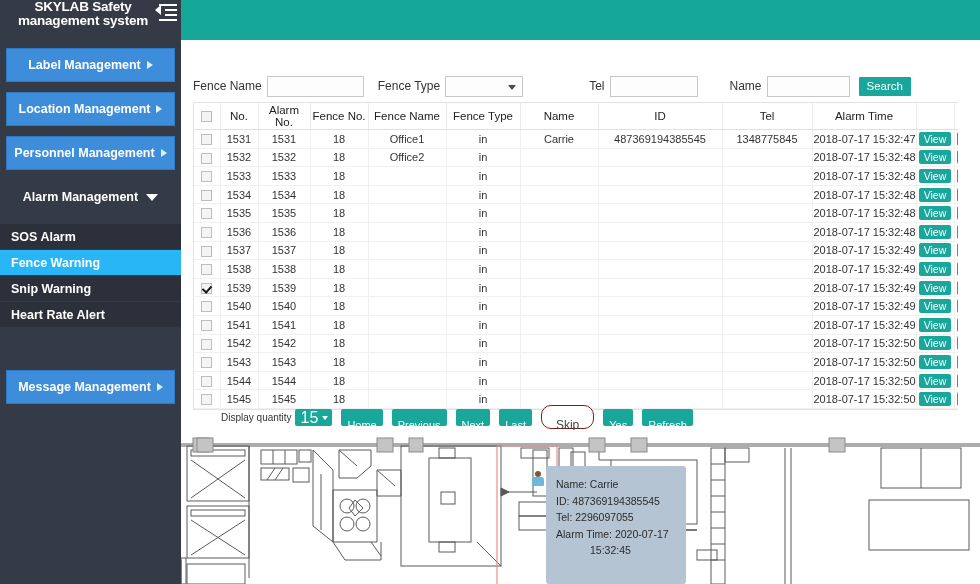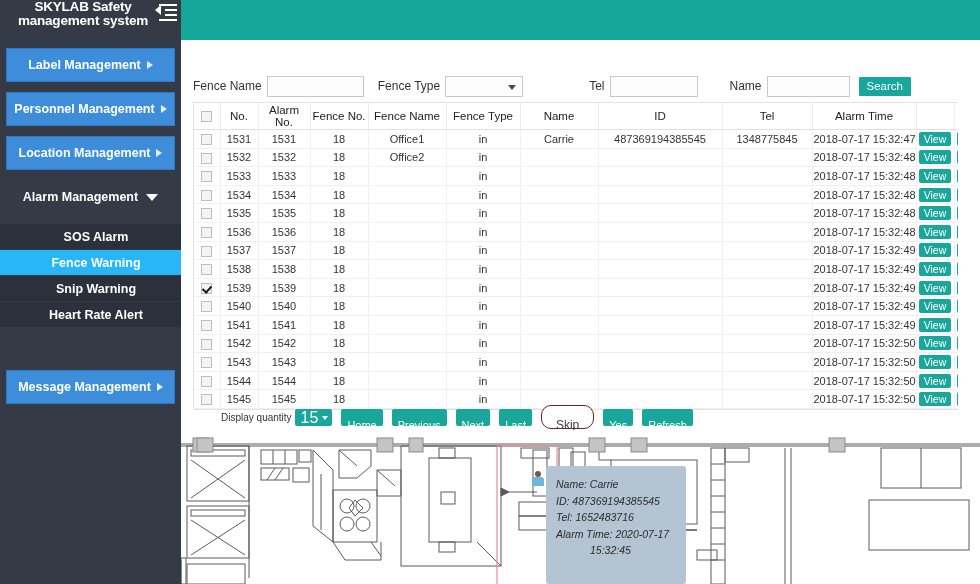--- a/index.html
+++ b/index.html
@@ -101,21 +101,20 @@
     border-left: 6px solid transparent;
     border-right: 6px solid transparent;
     border-top: 7px solid #ffffff;
   }
   .sub-item {
     height: 26px;
     margin: 0;
     background: #2b303a;
     display: flex;
     align-items: center;
-    justify-content: center;
     cursor: pointer;
     border-bottom: 1px solid #343a46;
     padding-left: 11px;
   }
   .sub-item.active { background: #29b6f6; }
   .sub-label {
     color: #ffffff;
     font-size: 12.5px;
     font-weight: bold;
   }
@@ -346,21 +345,21 @@
     position: absolute;
     left: 546px; top: 466px;
     width: 140px; height: 118px;
     background: #b4c4d2;
     border-radius: 3px;
     padding: 10px 0 0 10px;
     color: #2b2b2b;
     font-size: 10.5px;
     line-height: 16.5px;
   }
-  #tooltip .tt-line { white-space: nowrap; font-style: italic; }
+  #tooltip .tt-line { white-space: nowrap; }
   #tooltip .tt-time2 { padding-left: 34px; }
 
   #person-marker {
     position: absolute;
     left: 531px; top: 471px;
     width: 14px; height: 16px;
   }
   #person-marker .head {
     position: absolute; left: 4px; top: 0;
     width: 6px; height: 6px;
@@ -401,26 +400,26 @@
     </div>
 
     <div class="nav-top">
 
       <div class="nav-item">
         <span class="nav-label">Label Management</span>
         <span class="nav-caret-right"></span>
       </div>
 
       <div class="nav-item">
+        <span class="nav-label">Location Management</span>
+        <span class="nav-caret-right"></span>
+      </div>
+
+      <div class="nav-item">
         <span class="nav-label">Personnel Management</span>
-        <span class="nav-caret-right"></span>
-      </div>
-
-      <div class="nav-item">
-        <span class="nav-label">Location Management</span>
         <span class="nav-caret-right"></span>
       </div>
 
       <div class="nav-item plain">
         <span class="nav-label">Alarm Management</span>
         <span class="nav-caret-down"></span>
       </div>
 
       <div class="sub-item">
         <span class="sub-label">SOS Alarm</span>
@@ -844,18 +843,18 @@
   </div>
 
   <div id="person-marker">
     <span class="head"></span>
       <span class="body"></span>
   </div>
 
   <div id="tooltip">
     <div class="tt-line">Name: Carrie</div>
     <div class="tt-line">ID: 487369194385545</div>
-    <div class="tt-line">Tel: 1652483716</div>
+    <div class="tt-line">Tel: 2296097055</div>
     <div class="tt-line">Alarm Time: 2020-07-17</div>
     <div class="tt-line tt-time2">15:32:45</div>
   </div>
 
 </div>
 
 </body></html>

